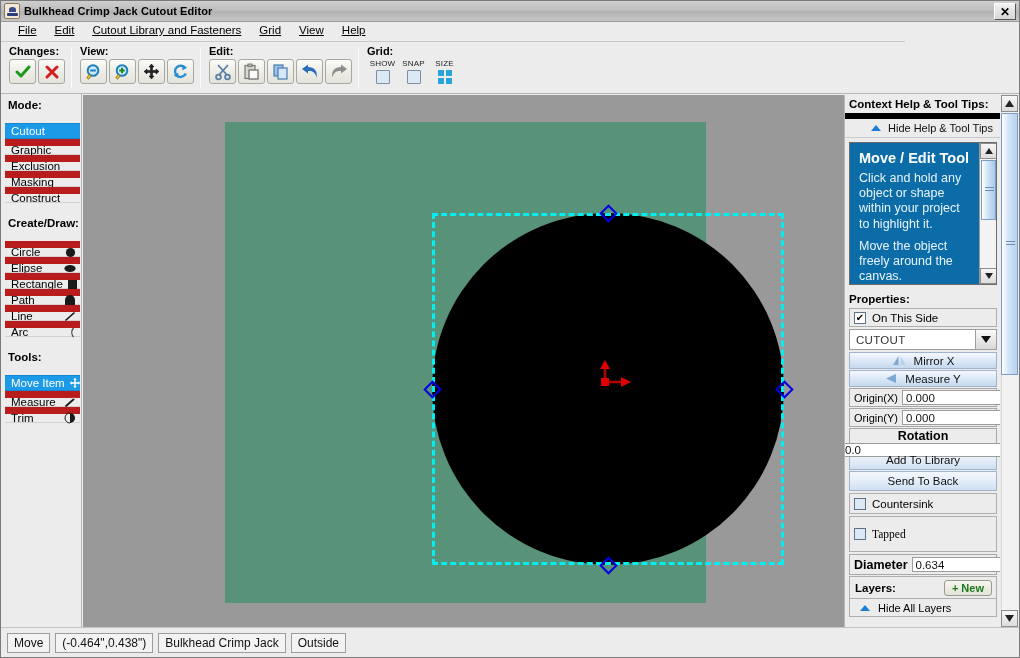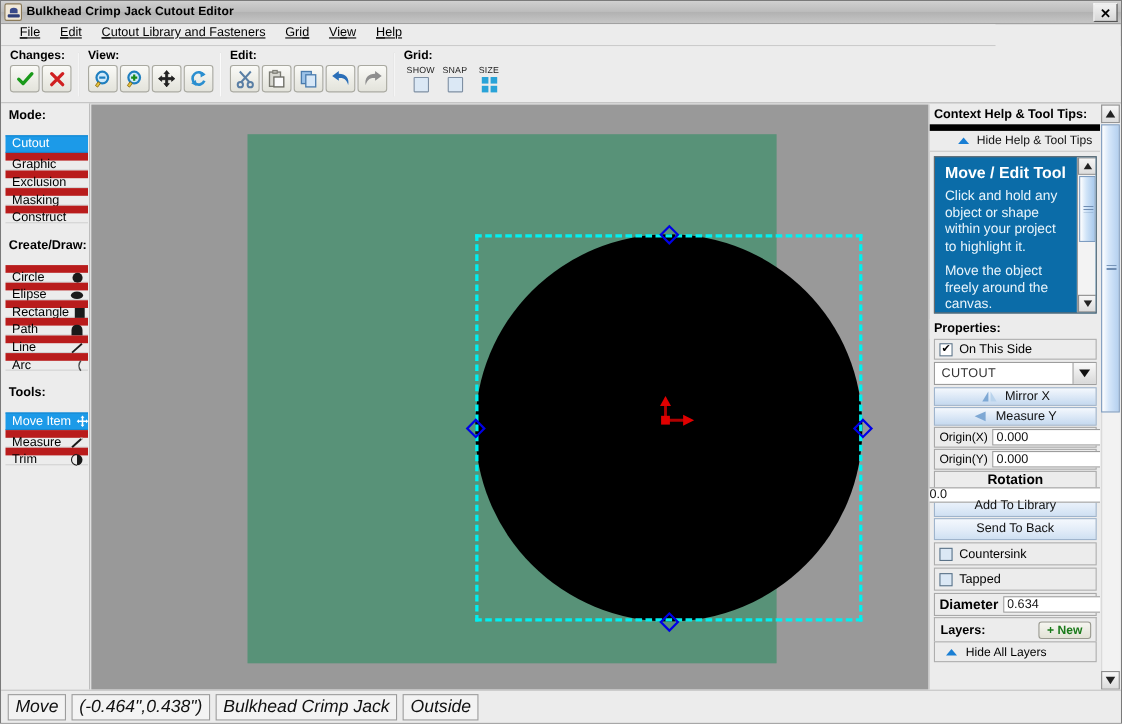--- a/index.html
+++ b/index.html
@@ -277,21 +277,21 @@
   }
 
   
   .statusbar {
     position:absolute; left:0; bottom:0; width:1018px; height:30px;
     background:#ececec; border-top:1px solid #c4c4c4;
     display:flex; align-items:center; padding-left:6px; gap:5px;
   }
   .status-cell {
     border:1px solid #9c9c9c; background:#f3f3f3;
-    font-size:16px; color:#111; padding: 2px 6px; white-space:nowrap;font-style:italic;
+    font-size:12px; color:#111; padding: 2px 6px; white-space:nowrap;
   }
 </style>
 </head>
 <body>
 
 <div id="app">
 
   <div class="titlebar">
     <div class="tb-icon"></div>
     <div class="tb-title">Bulkhead Crimp Jack Cutout Editor</div>
@@ -618,21 +618,21 @@
         <input type="text" value="0.0" style="">
       </div>
 
       <div class="actbtn">Add To Library</div>
       <div class="actbtn">Send To Back</div>
 
       <div class="prop-row" style="height:21px;margin-top:2px;">
         <span class="cbx blue"></span>
         <span>Countersink</span>
       </div>
-      <div class="prop-row" style="height:21px;">
+      <div class="prop-row" style="height:36px;font-family:Liberation Serif, serif;">
         <span class="cbx blue"></span>
         <span>Tapped</span>
       </div>
 
       <div class="field-row" style="height:21px;">
         <span class="fl bold">Diameter</span>
         <input type="text" value="0.634" style="">
       </div>
 
       <div class="layers-row">

